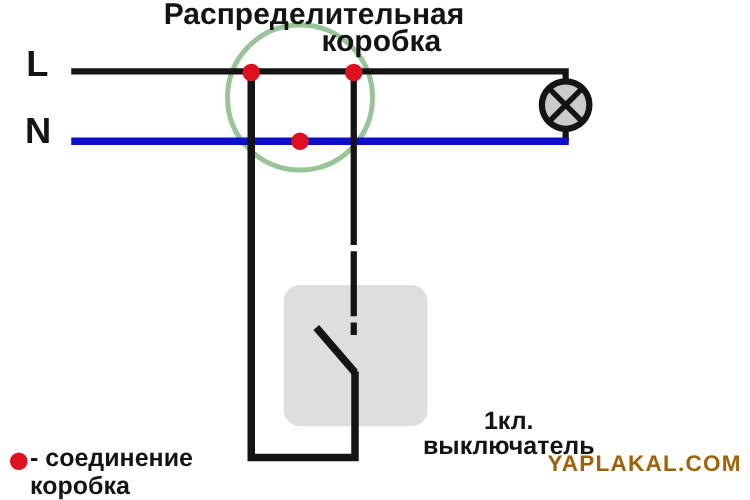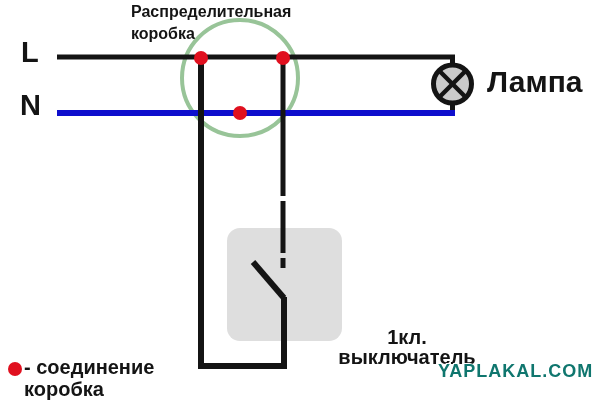--- a/index.html
+++ b/index.html
@@ -10,32 +10,32 @@
     background: #ffffff;
     overflow: hidden;
     font-family: "Liberation Sans", sans-serif;
     color: #141414;
   }
   #schematic { position: absolute; left: 0; top: 0; }
   .lbl { position: absolute; font-weight: bold; white-space: nowrap; }
   .lbl div { white-space: nowrap; }
   #title {
     left: 131px; top: 1px; width: 222px;
-    text-align: left; font-size: 16px; line-height: 22px;
+    text-align: right; font-size: 24px; line-height: 22px;
   }
   #live-label    { left: 21px; top: 38px; font-size: 29px; line-height: 1; }
   #neutral-label { left: 20px; top: 91px; font-size: 29px; line-height: 1; }
   #lamp-label    { left: 487px; top: 67px; font-size: 30px; line-height: 1; }
   #switch-label  { left: 333px; top: 327px; width: 148px; text-align: center;
                    font-size: 20px; line-height: 20px; }
   #legend-text   { left: 24px; top: 356px; width: 148px; text-align: left;
                    font-size: 20px; line-height: 22px; }
   #watermark {
     left: 438px; top: 361px; font-size: 18px; letter-spacing: 1px;
-    color: #0f766e;
+    color: #a16207;
     text-shadow: -1px -1px 0 #ffffff, 1px 1px 0 rgba(255,255,255,0.55);
   }
 </style>
 </head>
 <body>
 
 <div id="stage">
 
   <svg id="schematic" width="600" height="400" viewBox="0 0 600 400">
 
@@ -74,21 +74,20 @@
 
   <div class="lbl" id="title">
     <div>Распределительная</div>
     <div>коробка</div>
   </div>
 
   <div class="lbl" id="live-label">L</div>
 
   <div class="lbl" id="neutral-label">N</div>
 
-  <div class="lbl" id="lamp-label">Лампа</div>
 
   <div class="lbl" id="switch-label">
     <div>1кл.</div>
     <div>выключатель</div>
   </div>
 
   <div class="lbl" id="legend-text">
     <div>- соединение</div>
     <div>коробка</div>
   </div>

